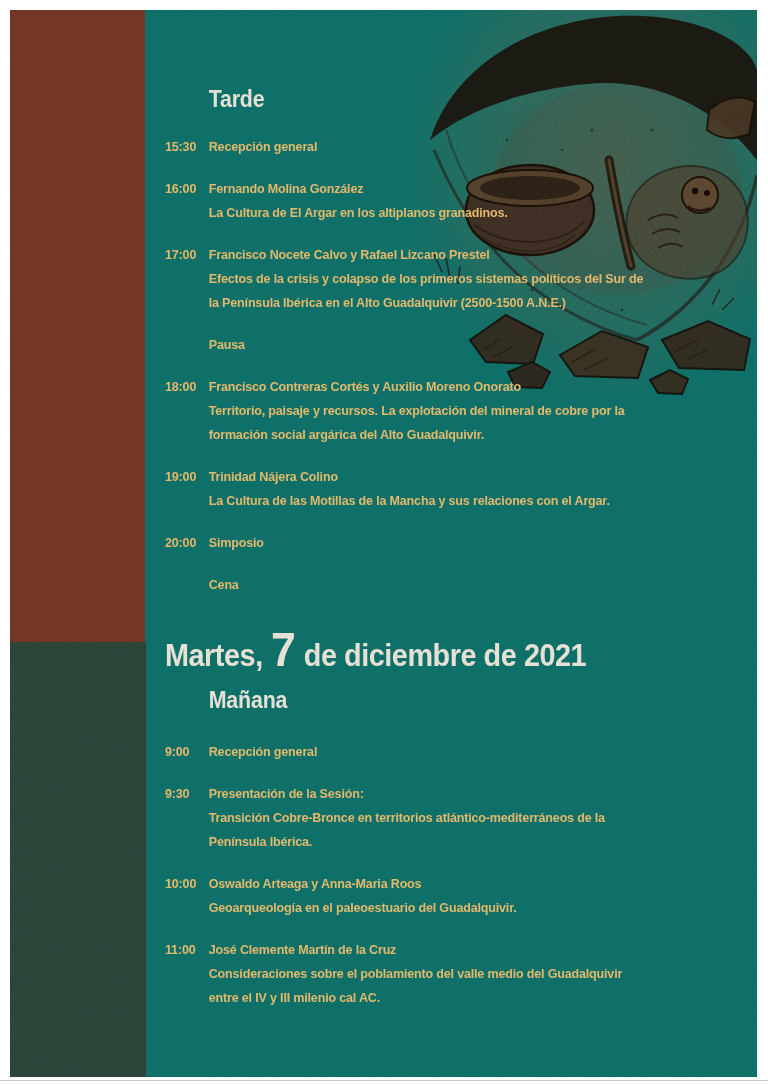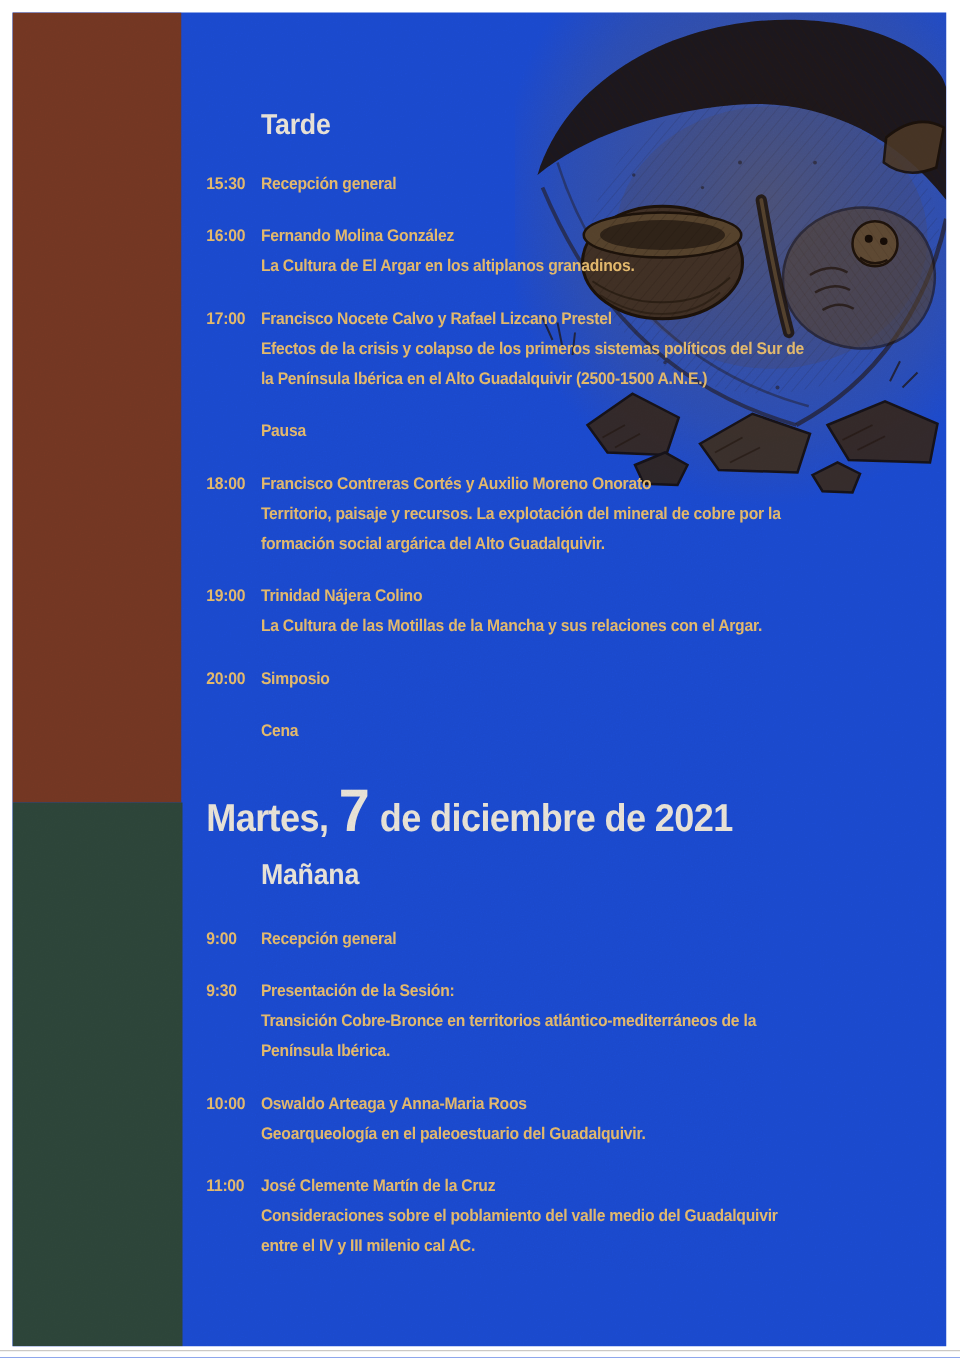--- a/index.html
+++ b/index.html
@@ -3,21 +3,21 @@
 <meta charset="utf-8">
 <style>
   html,body{margin:0;padding:0;}
   body{
     width:768px;height:1086px;position:relative;overflow:hidden;
     background:#ffffff;
     font-family:"Liberation Sans", sans-serif;
   }
   .page{
     position:absolute;left:10px;top:10px;width:747px;height:1067px;
-    background:#1d4ed8;overflow:hidden;
+    background:#0f766e;overflow:hidden;
   }
   .accent-red{position:absolute;left:0;top:0;width:135px;height:632px;background:#7a3a25;}
   .accent-green{position:absolute;left:0;top:632px;width:136px;height:435px;background:#30493d;}
   .sketch{position:absolute;top:0;right:0;width:345px;height:395px;}
   .noise{position:absolute;left:0;top:0;width:747px;height:1067px;opacity:.05;pointer-events:none;}
   .bottom-rule{position:absolute;left:0;top:1080px;width:768px;height:1px;background:#ccc9c5;}
 
   .content{
     position:absolute;left:155px;top:0;width:600px;
     transform:scaleX(.93);transform-origin:0 0;

